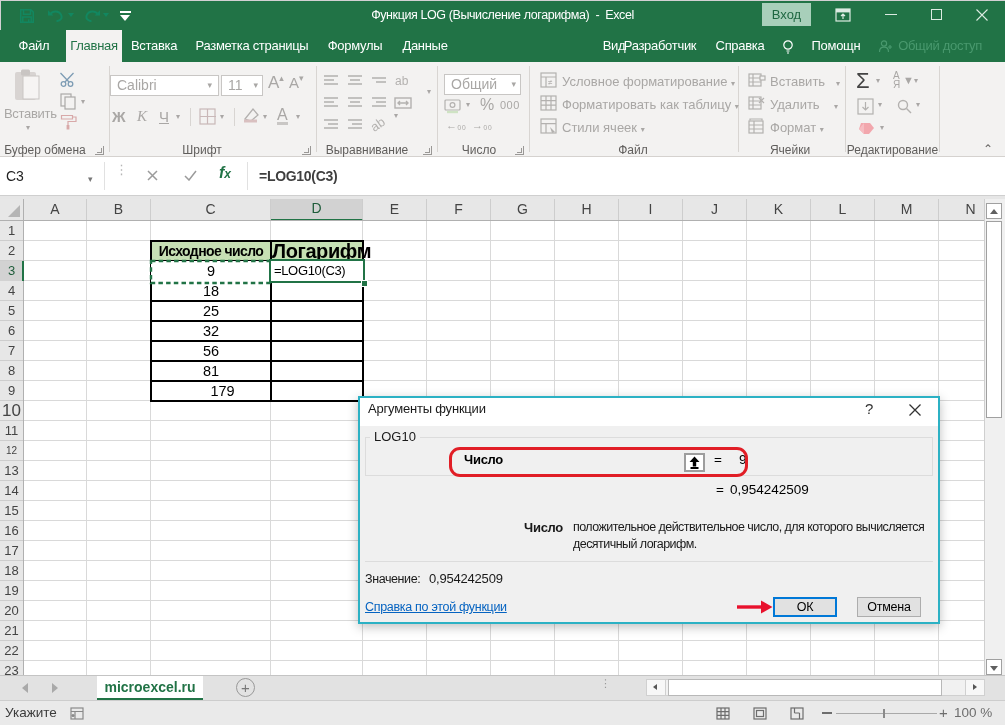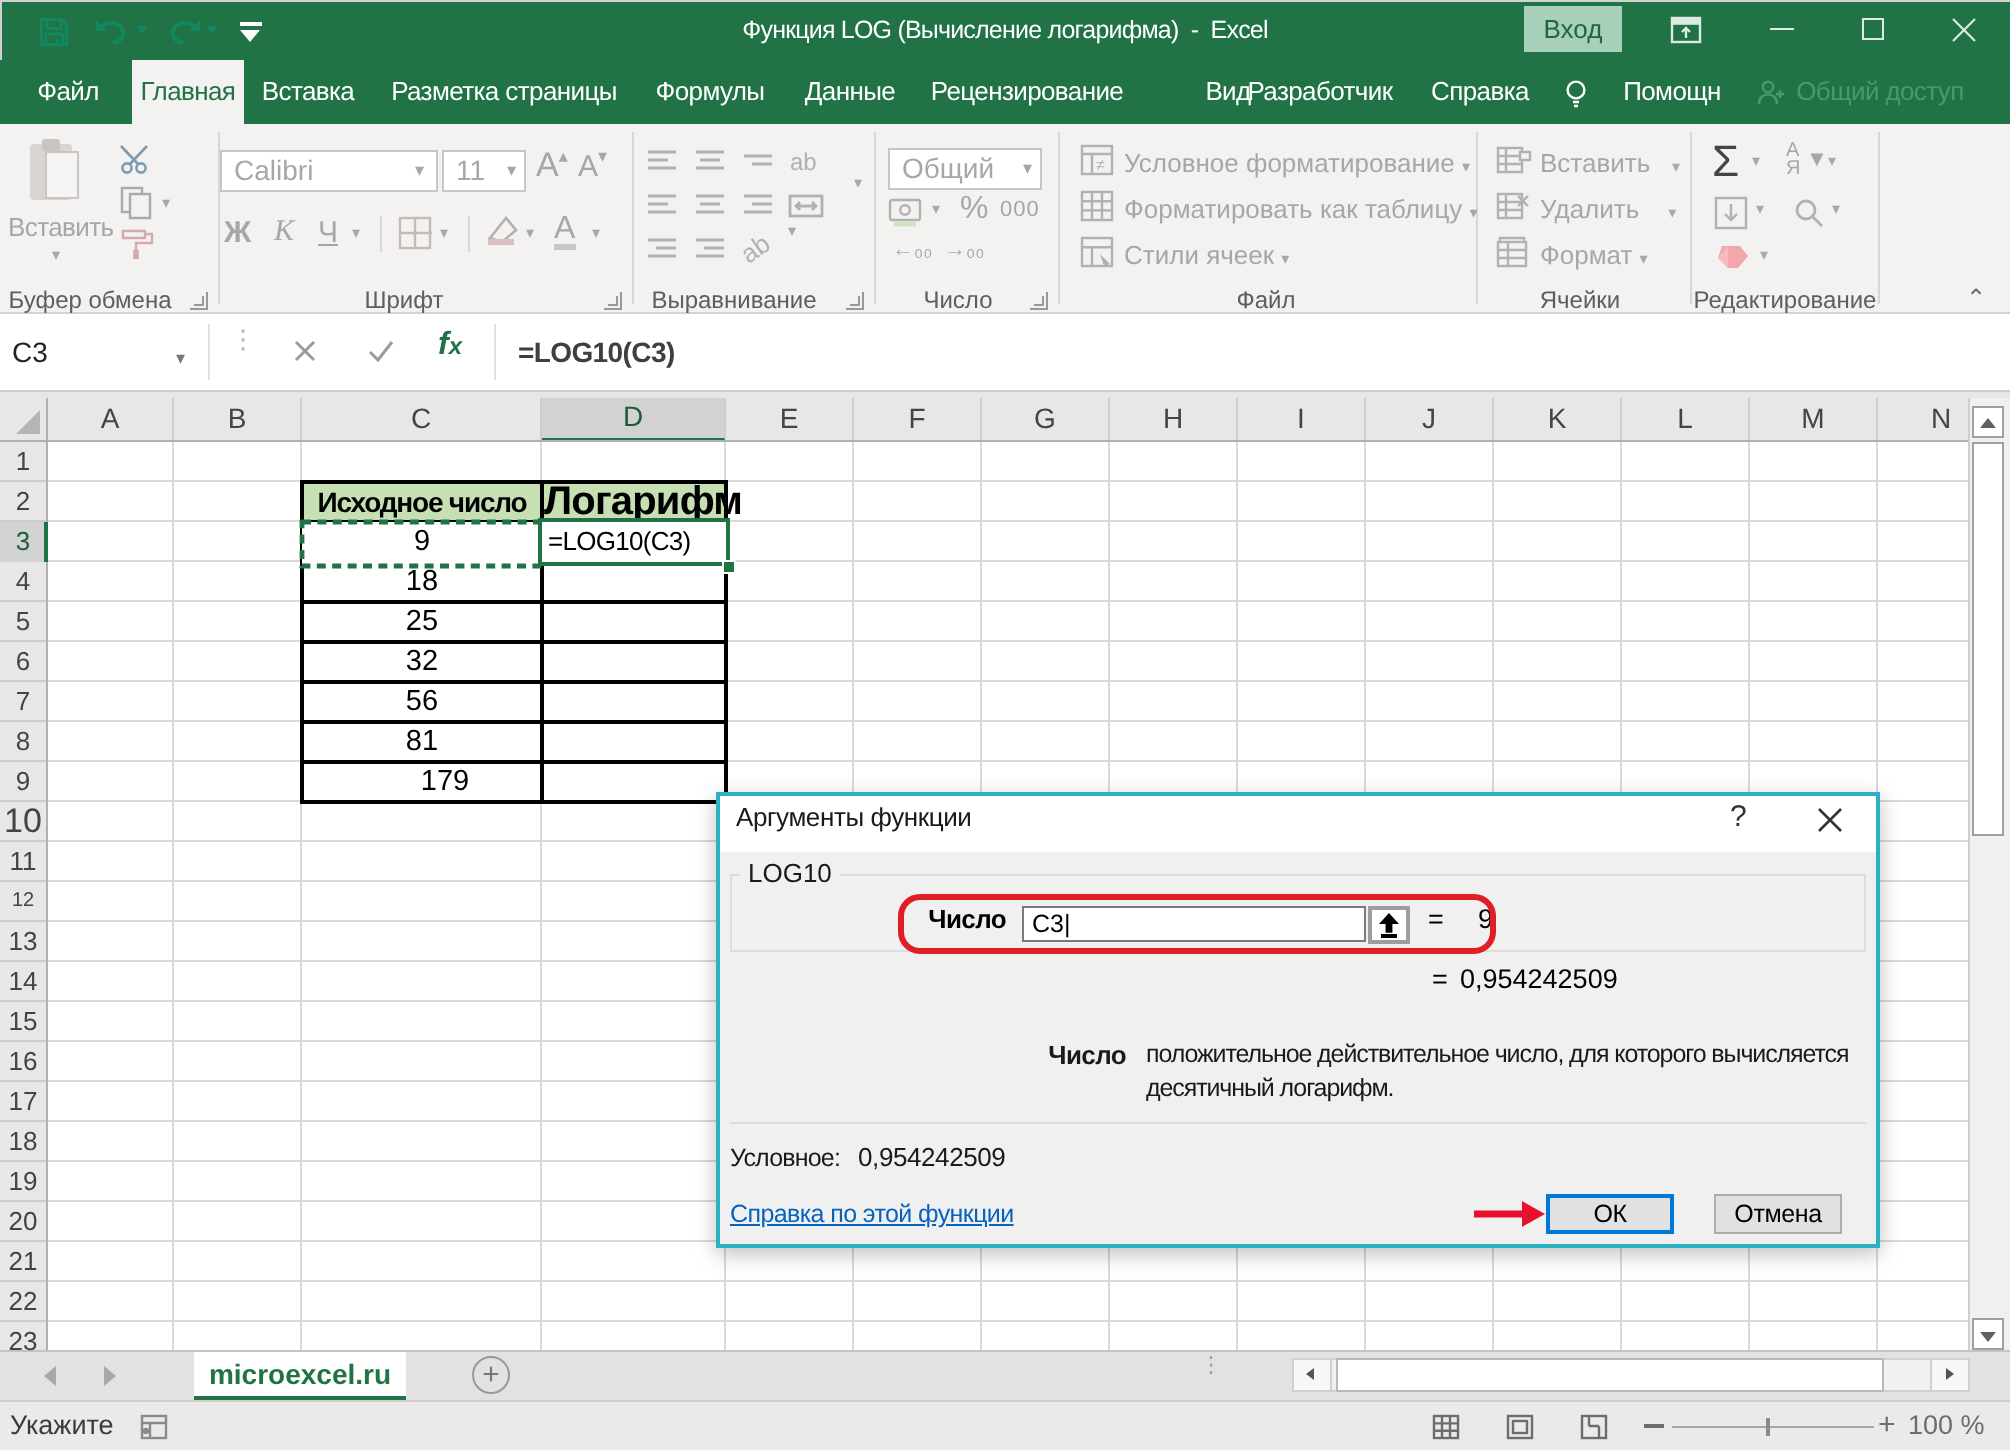--- a/index.html
+++ b/index.html
@@ -85,21 +85,20 @@
     </svg>
 </div>
 
 <div class="abs" id="tabrow">
   <div class="tab" style="left:8px;width:52px;">Файл</div>
   <div class="tab" id="tab-active" style="left:66px;width:56px;">Главная</div>
   <div class="tab" style="left:126px;width:56px;">Вставка</div>
   <div class="tab" style="left:190px;width:124px;">Разметка страницы</div>
   <div class="tab" style="left:320px;width:70px;">Формулы</div>
   <div class="tab" style="left:394px;width:62px;">Данные</div>
-  <div class="tab" style="left:462px;width:103px;">Рецензирование</div>
   <div class="tab" style="left:596px;width:36px;">Вид</div>
   <div class="tab" style="left:616px;width:88px;">Разработчик</div>
   <div class="tab" style="left:712px;width:56px;">Справка</div>
   <svg class="abs" style="left:781px;top:9px" width="14" height="16" viewBox="0 0 14 16">
       <g stroke="#fff" stroke-width="1.2" fill="none">
         <circle cx="7" cy="6" r="4.2"></circle>
         <path d="M5.5 12h3M6 14h2"></path>
       </g>
     </svg>
   <div class="tab" style="left:806px;width:60px;">Помощн</div>
@@ -469,36 +468,35 @@
   <div id="dlgtitle"></div>
   <div class="abs" style="left:8px;top:3px;height:16px;line-height:16px;font-size:13px;letter-spacing:-0.2px;color:#1a1a1a;">Аргументы функции</div>
   <div class="abs" style="left:505px;top:3px;height:16px;line-height:16px;font-size:15px;color:#333;">?</div>
   <svg class="abs" style="left:548px;top:5px" width="14" height="14" viewBox="0 0 14 14">
       <path d="M1.5 1.5l11 11M12.5 1.5l-11 11" stroke="#333" stroke-width="1.3"></path>
     </svg>
 
   <div class="abs" style="left:5px;top:39px;width:568px;height:39px;border:1px solid #dcdcdc;"></div>
   <div class="abs" style="left:10px;top:31px;height:16px;line-height:16px;background:#f0f0f0;padding:0 4px;font-size:13px;color:#1a1a1a;">LOG10</div>
   <div class="abs" style="left:85px;top:54px;width:58px;height:16px;line-height:16px;font-size:13px;letter-spacing:-0.3px;font-weight:bold;color:#000;text-align:right;">Число</div>
-  <div class="abs" style="left:151px;top:55px;width:172px;height:18px;background:#fff;border:1px solid #7a7a7a;font-size:12.5px;line-height:16px;padding-left:4px;color:#000;">C3<span style="font-weight:100;">|</span></div>
   <div class="abs" style="left:324px;top:55px;width:21px;height:19px;background:#fff;border:2px solid #9d9d9d;"></div>
   <svg class="abs" style="left:329px;top:58px" width="11" height="13" viewBox="0 0 11 13">
       <path d="M5.5 0.5L10.5 6H7.2v4.4H3.8V6H0.5z" fill="#000"></path>
       <rect x="1.5" y="11" width="8" height="2" fill="#000"></rect>
     </svg>
   <div class="abs" style="left:354px;top:54px;height:16px;line-height:16px;font-size:13.5px;color:#000;">=</div>
   <div class="abs" style="left:379px;top:54px;height:16px;line-height:16px;font-size:13.5px;color:#000;">9</div>
 
   <div class="abs" style="left:89px;top:49px;width:299px;height:30px;border:3px solid #e11e26;border-radius:11px;"></div>
   <div class="abs" style="left:356px;top:84px;height:16px;line-height:16px;font-size:13.5px;color:#000;">=</div>
   <div class="abs" style="left:370px;top:84px;height:16px;line-height:16px;font-size:13.5px;color:#000;">0,954242509</div>
   <div class="abs" style="left:145px;top:121px;width:58px;height:17px;line-height:17px;font-size:13px;letter-spacing:-0.3px;font-weight:bold;color:#1a1a1a;text-align:right;">Число</div>
   <div class="abs" style="left:213px;top:121px;font-size:12.5px;letter-spacing:-0.55px;color:#1a1a1a;line-height:17px;white-space:nowrap;">положительное действительное число, для которого вычисляется<br>десятичный логарифм.</div>
   <div class="abs" style="left:5px;top:163px;width:568px;height:1px;background:#dcdcdc;"></div>
-  <div class="abs" style="left:5px;top:173px;height:16px;line-height:16px;font-size:12.5px;letter-spacing:-0.4px;color:#1a1a1a;">Условное:</div>
+  <div class="abs" style="left:5px;top:173px;height:16px;line-height:16px;font-size:12.5px;letter-spacing:-0.4px;color:#1a1a1a;">Значение:</div>
   <div class="abs" style="left:69px;top:173px;height:16px;line-height:16px;font-size:13px;letter-spacing:-0.2px;color:#1a1a1a;">0,954242509</div>
   <div class="abs" style="left:5px;top:201px;height:16px;line-height:16px;font-size:12.5px;letter-spacing:-0.3px;color:#0563c1;text-decoration:underline;">Справка по этой функции</div>
   <div class="btn" style="left:413px;top:199px;border:2px solid #0078d7;line-height:16px;">ОК</div>
   <div class="btn" style="left:497px;top:199px;">Отмена</div>
   <svg class="abs" style="left:376px;top:202px" width="37" height="14" viewBox="0 0 37 14">
       <path d="M1 7h25" stroke="#e8112d" stroke-width="3.4"></path>
       <path d="M25 0.5l11.5 6.5-11.5 6.5z" fill="#e8112d"></path>
     </svg>
 </div>
 

